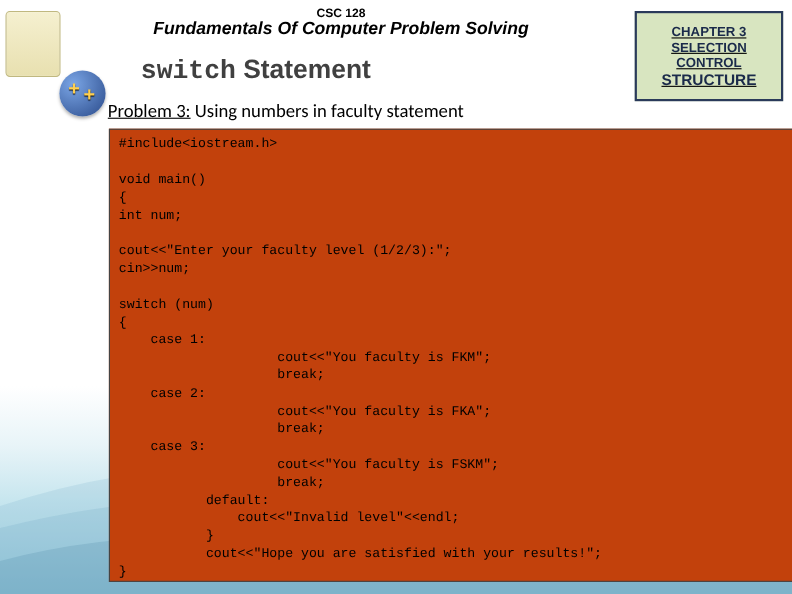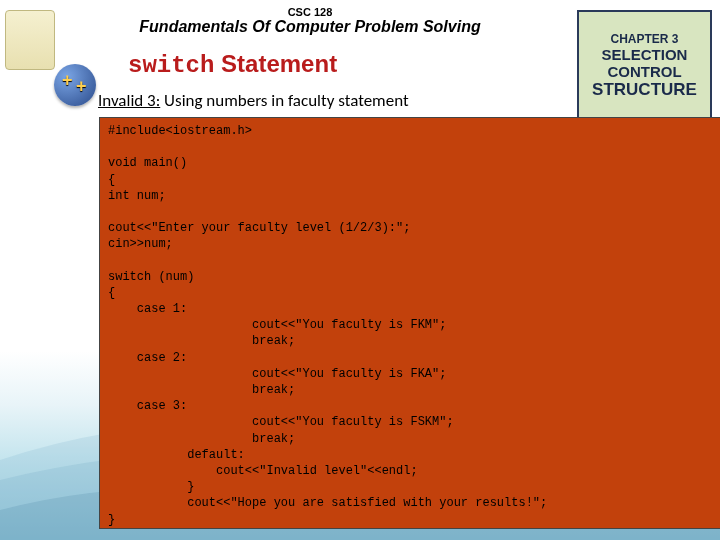--- a/index.html
+++ b/index.html
@@ -36,48 +36,49 @@
     color: #000;
     font-style: italic;
   }
   .chapter-tag {
     position: absolute;
     right: 8px;
     top: 10px;
     width: 135px;
     background: #d8e5c0;
     border: 2px solid #2a3a5a;
-    padding: 20px 4px;
+    padding: 10px 4px;
     text-align: center;
+    text-decoration: underline;
   }
   .chapter-line1 {
     font-family: Verdana, sans-serif;
     font-weight: 900;
     font-size: 12px;
     color: #1a2a4a;
   }
   .chapter-line2 {
     font-family: Verdana, sans-serif;
     font-weight: 900;
-    font-size: 15px;
+    font-size: 12px;
     color: #1a2a4a;
   }
   .chapter-line3 {
     font-family: Verdana, sans-serif;
     font-weight: 900;
-    font-size: 17px;
+    font-size: 14px;
     color: #1a2a4a;
   }
   .section-title {
     position: absolute;
     left: 128px;
     top: 50px;
     font-size: 24px;
     font-weight: 700;
-    color: #b91c1c;
+    color: #404040;
   }
   .section-title .kw {
     font-family: "Courier New", monospace;
     font-weight: 700;
   }
   .example-text {
     position: absolute;
     left: 98px;
     top: 90px;
     font-size: 17px;
@@ -176,21 +177,21 @@
     <div class="chapter-line1">CHAPTER 3</div>
     <div class="chapter-line2">SELECTION CONTROL</div>
     <div class="chapter-line3">STRUCTURE</div>
   </div>
 
   <div class="section-title">
     <span class="kw">switch</span><span> Statement</span>
   </div>
 
   <div class="example-text">
-    <span class="ex">Invalid 3:</span><span> Using numbers in faculty statement</span>
+    <span class="ex">Problem 3:</span><span> Using numbers in faculty statement</span>
   </div>
 
   <div class="code-box">#include&lt;iostream.h&gt;
 
 void main()
 {
 int num;
 
 cout&lt;&lt;"Enter your faculty level (1/2/3):";
 cin&gt;&gt;num;

